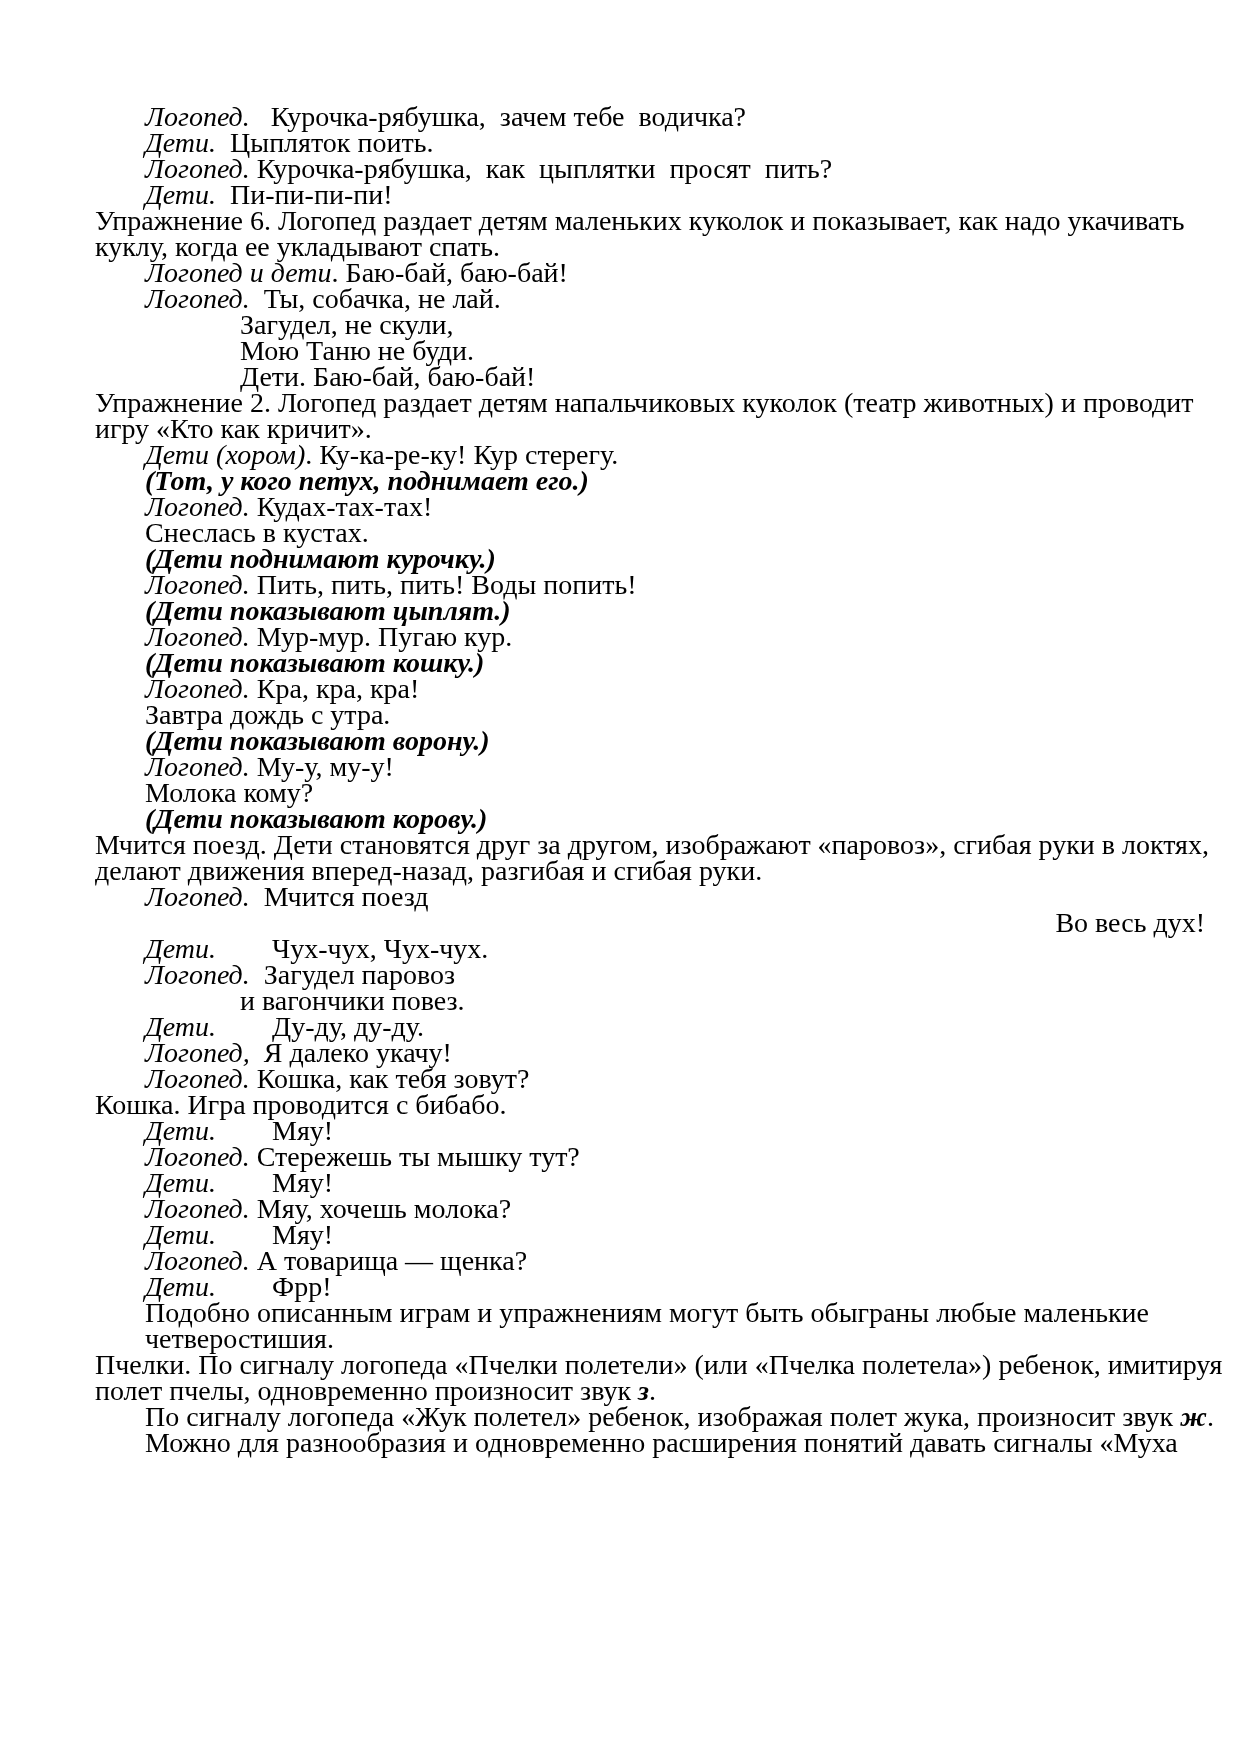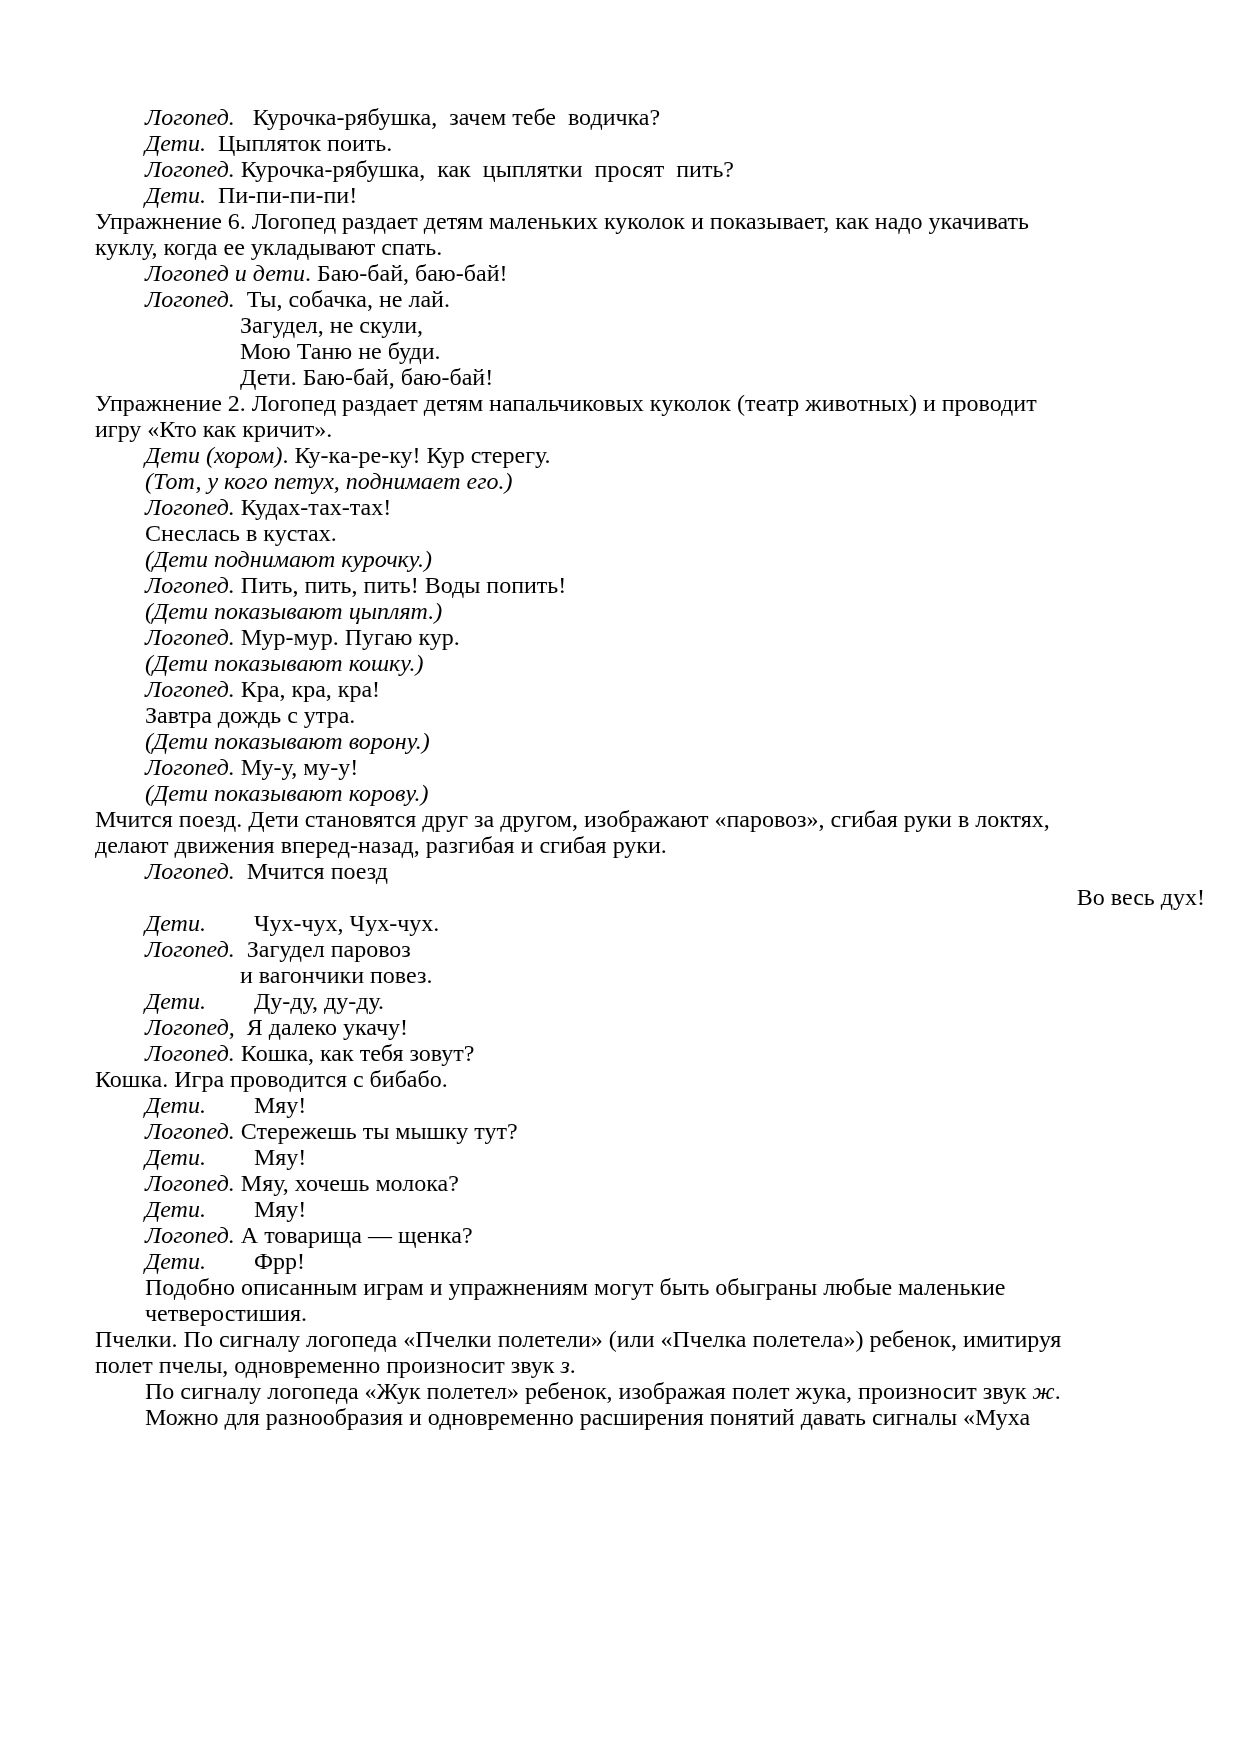--- a/index.html
+++ b/index.html
@@ -14,34 +14,34 @@
     background: #ffffff;
     overflow: hidden;
     font-family: "Liberation Serif", "DejaVu Serif", serif;
     color: #000000;
   }
   .content {
     position: absolute;
     top: 104px;
     left: 95px;
     width: 1110px;
-    font-size: 24px;
+    font-size: 28px;
   }
   .line {
     line-height: 26px;
     white-space: pre;
   }
   .ind0 { margin-left: 0; }
   .ind1 { margin-left: 50px; }
   .ind2 { margin-left: 145px; }
   .ind3 { margin-left: 165px; text-align: right; }
   .n  { font-style: normal; font-weight: normal; }
   .i  { font-style: italic; font-weight: normal; }
   .b  { font-style: normal; font-weight: normal; }
-  .bi { font-style: italic; font-weight: normal; }
+  .bi { font-style: italic; font-weight: bold; }
 </style>
 </head>
 <body>
 
 <div class="page">
   <div class="content">
       <div class="line ind1"><span class="i">Логопед.</span><span class="n">   Курочка-рябушка,  зачем тебе  водичка?</span></div>
       <div class="line ind1"><span class="i">Дети.</span><span class="n">  Цыпляток поить.</span></div>
       <div class="line ind1"><span class="i">Логопед.</span><span class="n"> Курочка-рябушка,  как  цыплятки  просят  пить?</span></div>
       <div class="line ind1"><span class="i">Дети.</span><span class="n">  Пи-пи-пи-пи!</span></div>
@@ -60,20 +60,21 @@
       <div class="line ind1"><span class="n">Снеслась в кустах.</span></div>
       <div class="line ind1"><span class="bi">(Дети поднимают курочку.)</span></div>
       <div class="line ind1"><span class="i">Логопед.</span><span class="n"> Пить, пить, пить! Воды попить!</span></div>
       <div class="line ind1"><span class="bi">(Дети показывают цыплят.)</span></div>
       <div class="line ind1"><span class="i">Логопед.</span><span class="n"> Мур-мур. Пугаю кур.</span></div>
       <div class="line ind1"><span class="bi">(Дети показывают кошку.)</span></div>
       <div class="line ind1"><span class="i">Логопед.</span><span class="n"> Кра, кра, кра!</span></div>
       <div class="line ind1"><span class="n">Завтра дождь с утра.</span></div>
       <div class="line ind1"><span class="bi">(Дети показывают ворону.)</span></div>
       <div class="line ind1"><span class="i">Логопед.</span><span class="n"> Му-у, му-у!</span></div>
+      <div class="line ind1"><span class="n">Молока кому?</span></div>
       <div class="line ind1"><span class="bi">(Дети показывают корову.)</span></div>
       <div class="line ind0"><span class="b">Мчится поезд</span><span class="n">. Дети становятся друг за другом, изображают «паровоз», сгибая руки в локтях,</span></div>
       <div class="line ind0"><span class="n">делают движения вперед-назад, разгибая и сгибая руки.</span></div>
       <div class="line ind1"><span class="i">Логопед.</span><span class="n">  Мчится поезд</span></div>
       <div class="line ind3"><span class="n">Во весь дух!</span></div>
       <div class="line ind1"><span class="i">Дети.</span><span class="n">        Чух-чух, Чух-чух.</span></div>
       <div class="line ind1"><span class="i">Логопед.</span><span class="n">  Загудел паровоз</span></div>
       <div class="line ind2"><span class="n">и вагончики повез.</span></div>
       <div class="line ind1"><span class="i">Дети.</span><span class="n">        Ду-ду, ду-ду.</span></div>
       <div class="line ind1"><span class="i">Логопед,</span><span class="n">  Я далеко укачу!</span></div>

